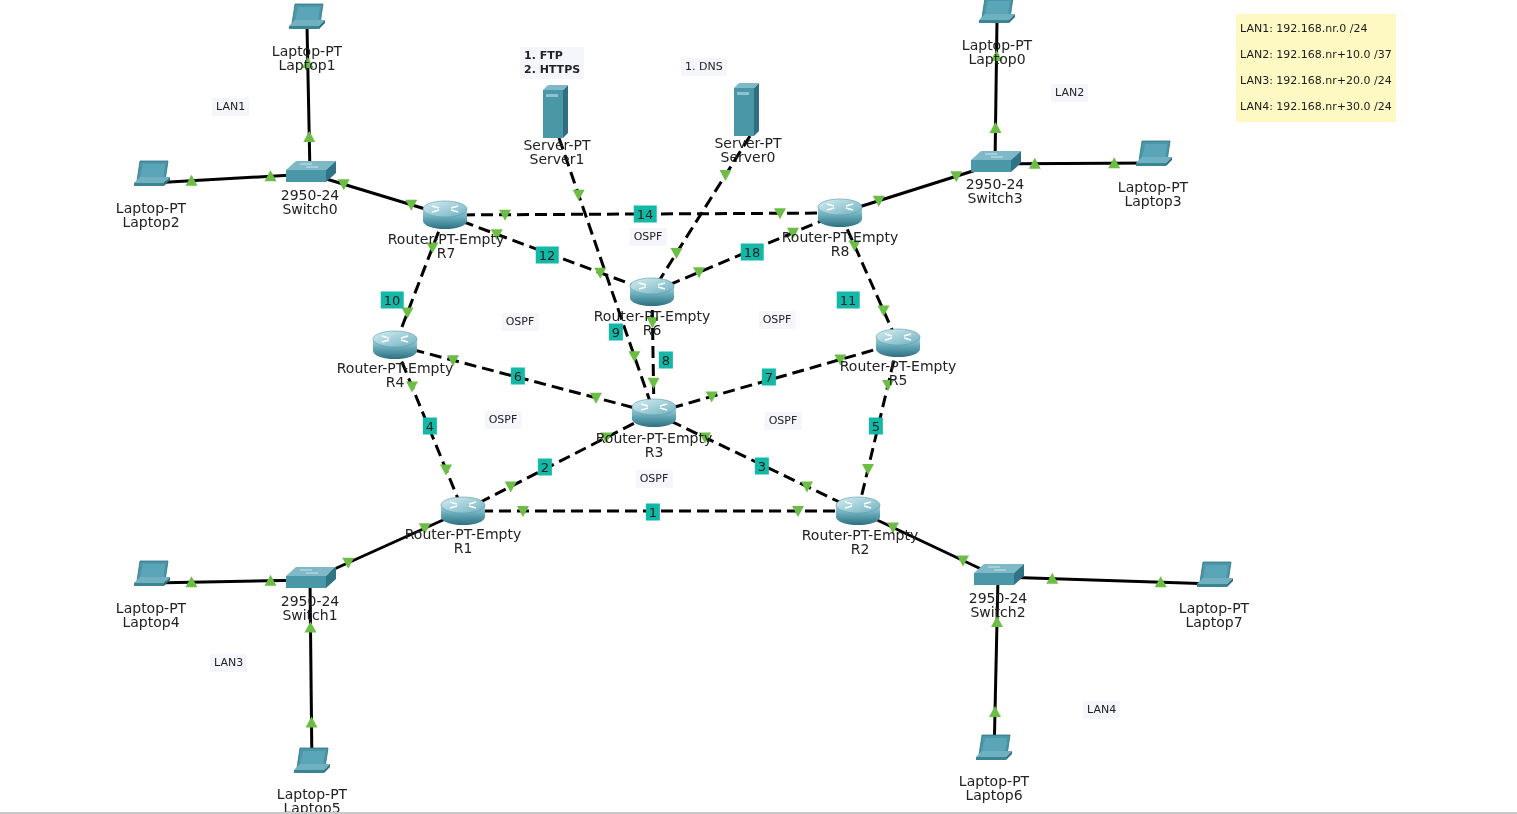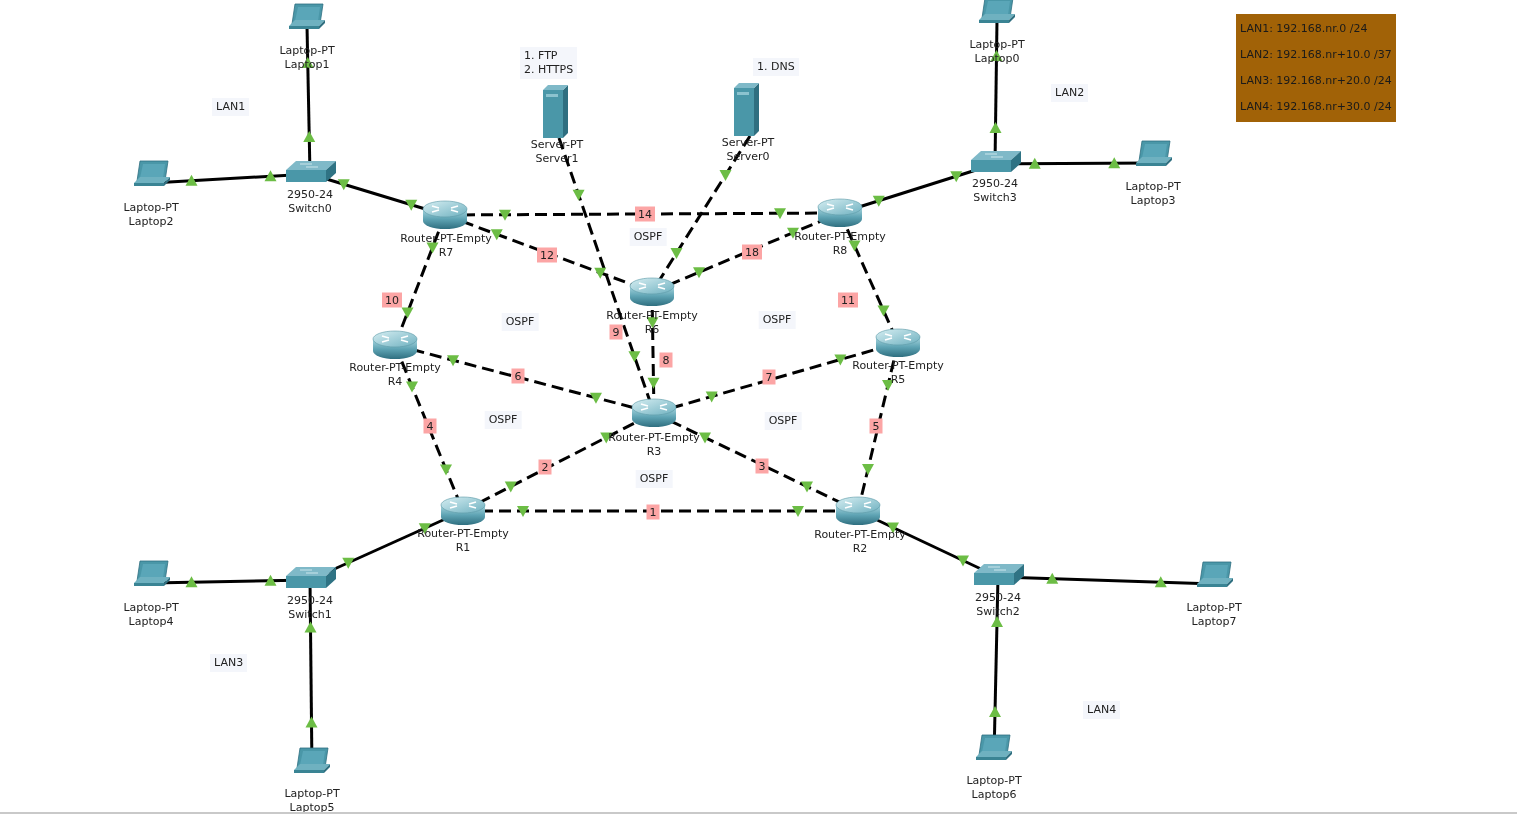--- a/index.html
+++ b/index.html
@@ -1,26 +1,26 @@
 <!DOCTYPE html>
 <html><head>
 <meta charset="utf-8">
 <style>
   html, body { margin:0; padding:0; background:#ffffff; }
   body { width:1517px; height:814px; position:relative; overflow:hidden;
          font-family:"DejaVu Sans", sans-serif; color:#1a1a1a; }
   #canvas { position:absolute; left:0; top:0; width:1517px; height:814px; }
-  .lbl { position:absolute; font-size:11px; line-height:14px; text-align:center;
+  .lbl { position:absolute; font-size:14px; line-height:14px; text-align:center;
          white-space:nowrap; transform:translateX(-50%); color:#222; }
   .note { position:absolute; font-size:11px; line-height:14px; background:#f4f6fb;
           padding:2px 4px; white-space:nowrap; color:#222; }
   .note-c { transform:translateX(-50%); }
-  .link-num { position:absolute; font-size:11px; background:#fca5a5; padding:1px 3px;
+  .link-num { position:absolute; font-size:13px; background:#14b8a6; padding:1px 3px;
               transform:translate(-50%,-50%); color:#222; }
-  .legend { position:absolute; left:1236px; top:14px; background:#a16207; padding:2px 4px;
+  .legend { position:absolute; left:1236px; top:14px; background:#fef9c3; padding:2px 4px;
             font-size:11px; line-height:26px; }
   .bottom-rule { position:absolute; left:0; top:812px; width:1517px; height:2px; background:#c9c9c9; }
 </style>
 </head>
 <body>
 
 <svg id="canvas" viewBox="0 0 1517 814" xmlns="http://www.w3.org/2000/svg">
   <defs>
     <linearGradient id="rg" x1="0" y1="0" x2="0" y2="1">
       <stop offset="0" stop-color="#a9d6df"></stop>
@@ -254,23 +254,23 @@
   </div>
 <div class="lbl" style="left:463px;top:527px">
     <div>Router-PT-Empty</div>
     <div>R1</div>
   </div>
 <div class="lbl" style="left:860px;top:528px">
     <div>Router-PT-Empty</div>
     <div>R2</div>
   </div>
 
-<div class="note" style="left:520px;top:47px;white-space:pre;">1. FTP
+<div class="note" style="left:520px;top:47px;white-space:pre;font-weight:bold;">1. FTP
 2. HTTPS</div>
-<div class="note" style="left:753px;top:58px">1. DNS</div>
+<div class="note" style="left:681px;top:58px">1. DNS</div>
 
 <div class="note" style="left:212px;top:98px">LAN1</div>
 <div class="note" style="left:1051px;top:84px">LAN2</div>
 <div class="note" style="left:210px;top:654px">LAN3</div>
 <div class="note" style="left:1083px;top:701px">LAN4</div>
 
 <div class="note note-c" style="left:648px;top:228px">OSPF</div>
 <div class="note note-c" style="left:520px;top:313px">OSPF</div>
 <div class="note note-c" style="left:777px;top:311px">OSPF</div>
 <div class="note note-c" style="left:503px;top:411px">OSPF</div>

